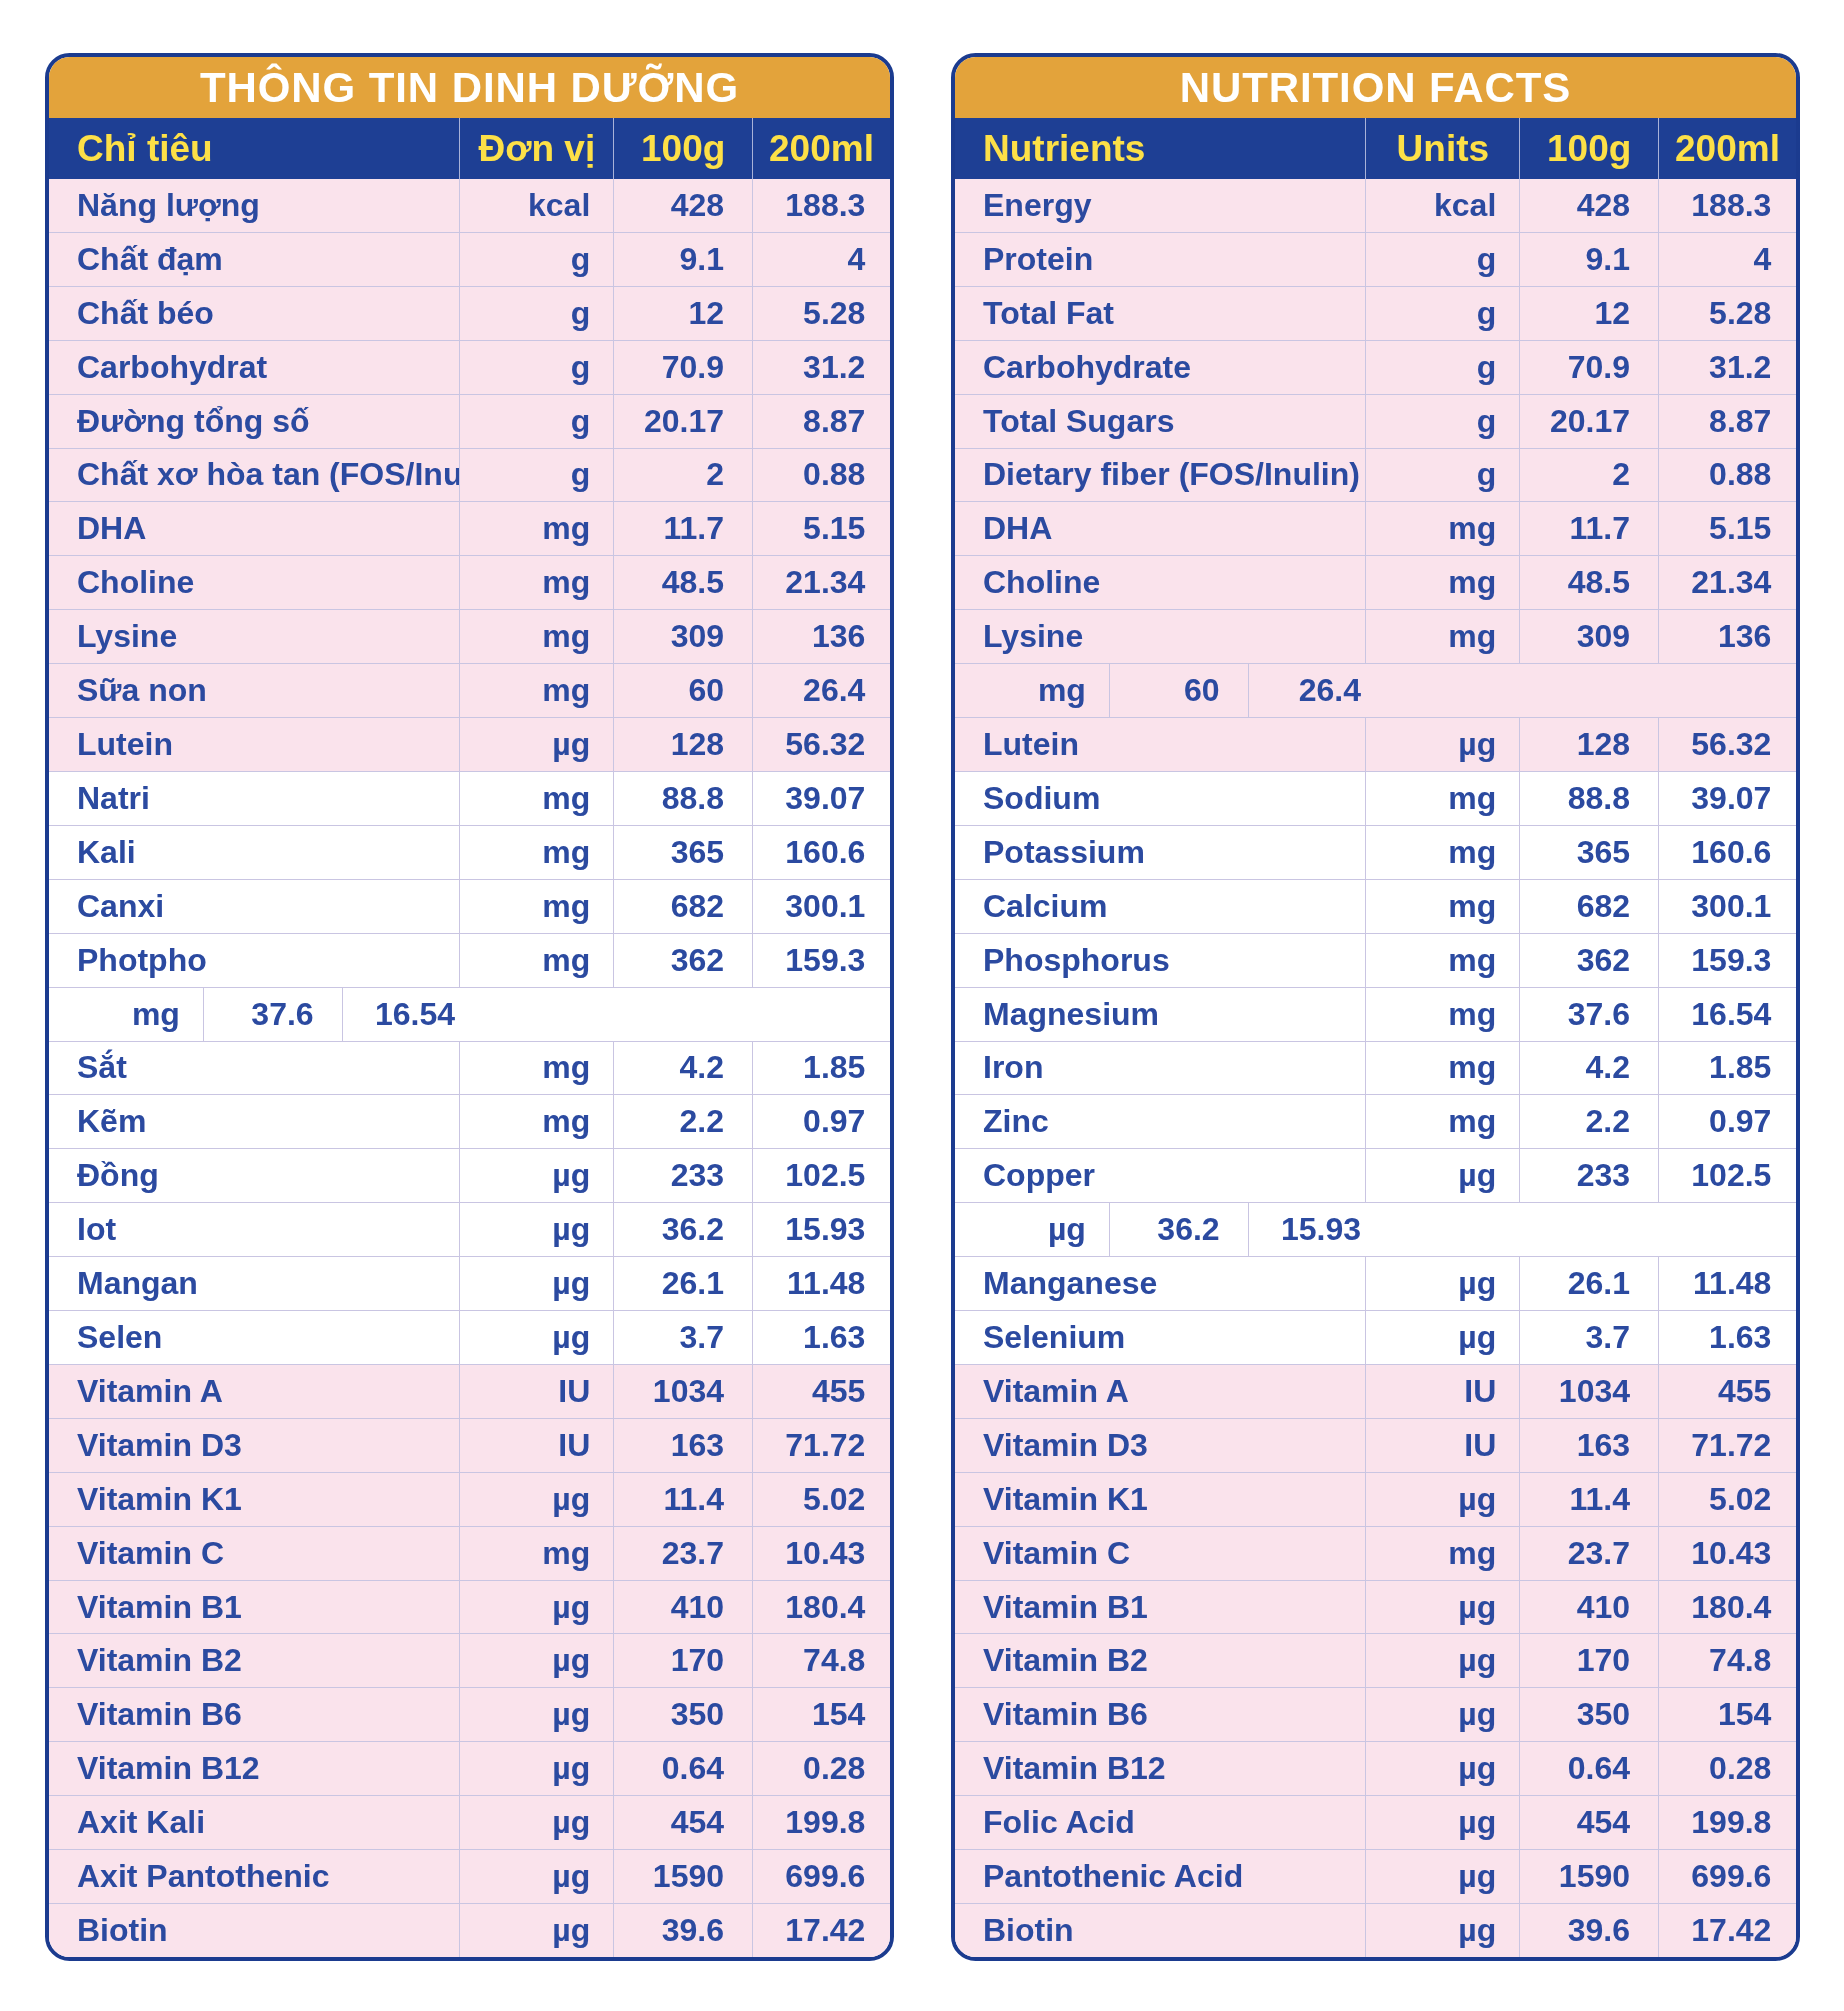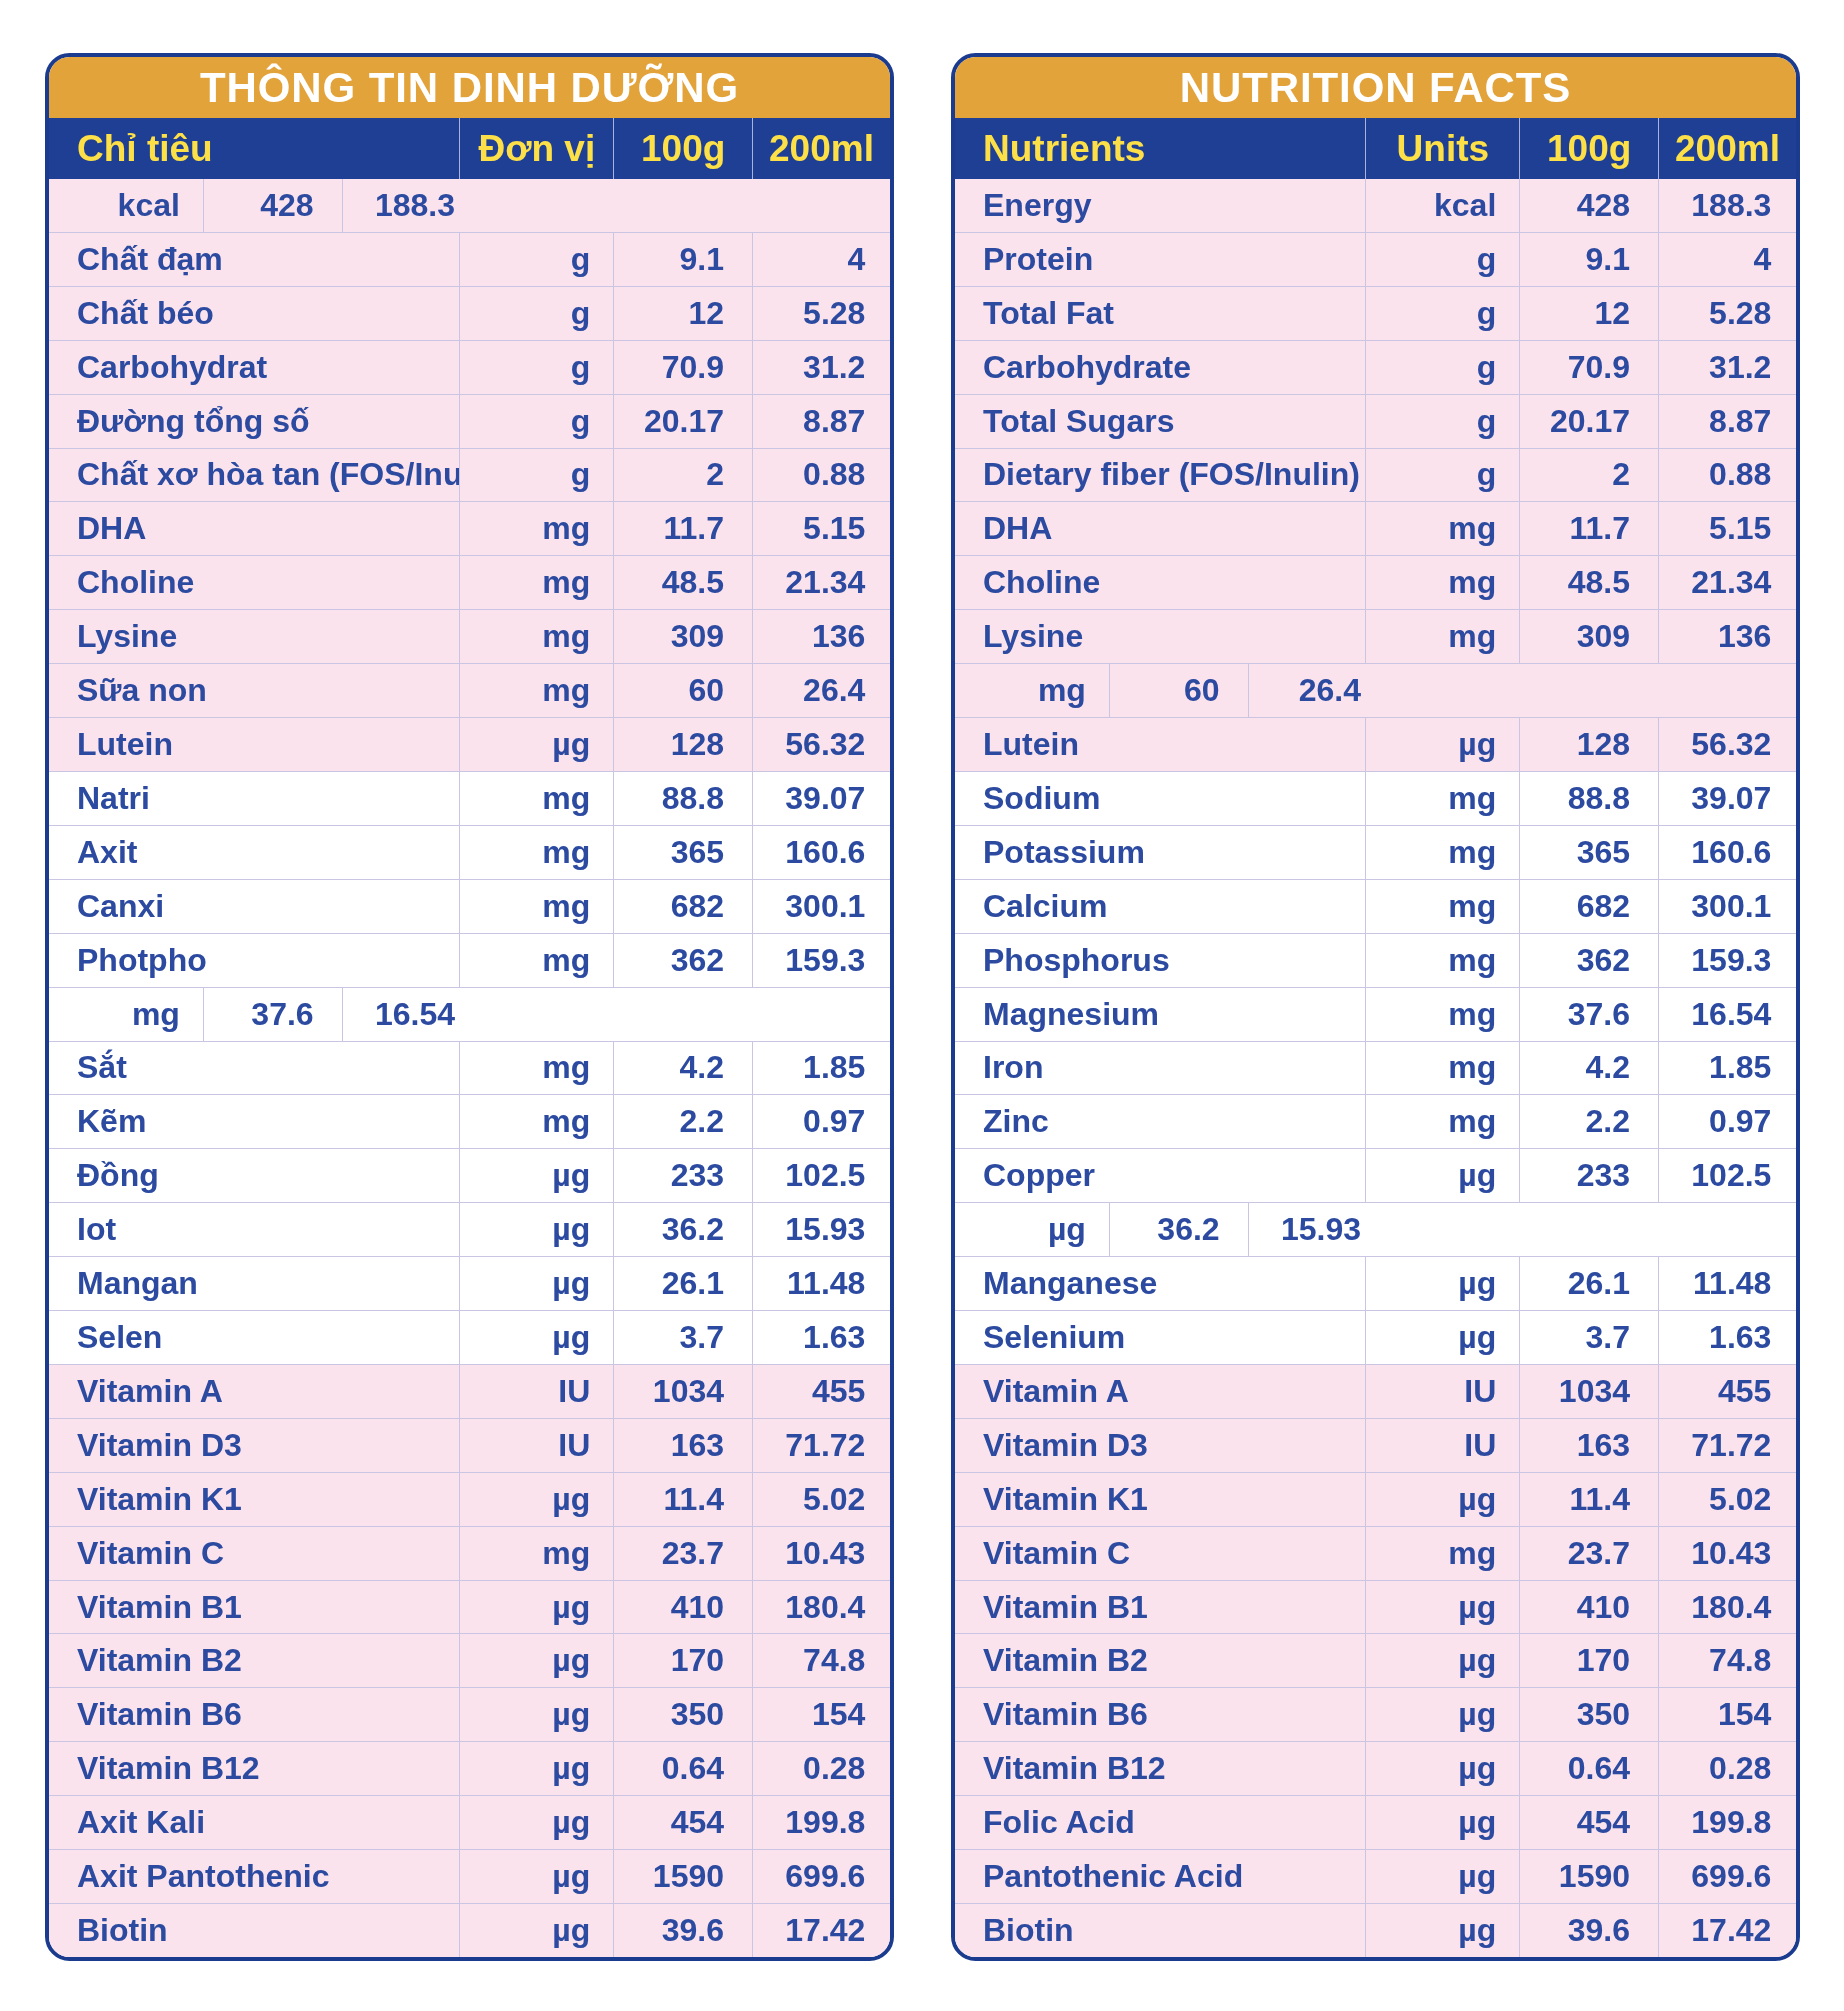--- a/index.html
+++ b/index.html
@@ -89,20 +89,21 @@
   <section class="ntable">
     <header class="title">THÔNG TIN DINH DƯỠNG</header>
     <div class="hrow">
       <div class="c name">Chỉ tiêu</div>
       <div class="c unit">Đơn vị</div>
       <div class="c v100">100g</div>
       <div class="c v200">200ml</div>
     </div>
     <div class="tbody">
         <div class="row pink">
+    <div class="c name">Năng lượng</div>
     <div class="c unit">kcal</div>
     <div class="c v100">428</div>
     <div class="c v200">188.3</div>
   </div>
         <div class="row pink">
     <div class="c name">Chất đạm</div>
     <div class="c unit">g</div>
     <div class="c v100">9.1</div>
     <div class="c v200">4</div>
   </div>
@@ -160,21 +161,21 @@
     <div class="c v100">128</div>
     <div class="c v200">56.32</div>
   </div>
         <div class="row white">
     <div class="c name">Natri</div>
     <div class="c unit">mg</div>
     <div class="c v100">88.8</div>
     <div class="c v200">39.07</div>
   </div>
         <div class="row white">
-    <div class="c name">Axit</div>
+    <div class="c name">Kali</div>
     <div class="c unit">mg</div>
     <div class="c v100">365</div>
     <div class="c v200">160.6</div>
   </div>
         <div class="row white">
     <div class="c name">Canxi</div>
     <div class="c unit">mg</div>
     <div class="c v100">682</div>
     <div class="c v200">300.1</div>
   </div>

